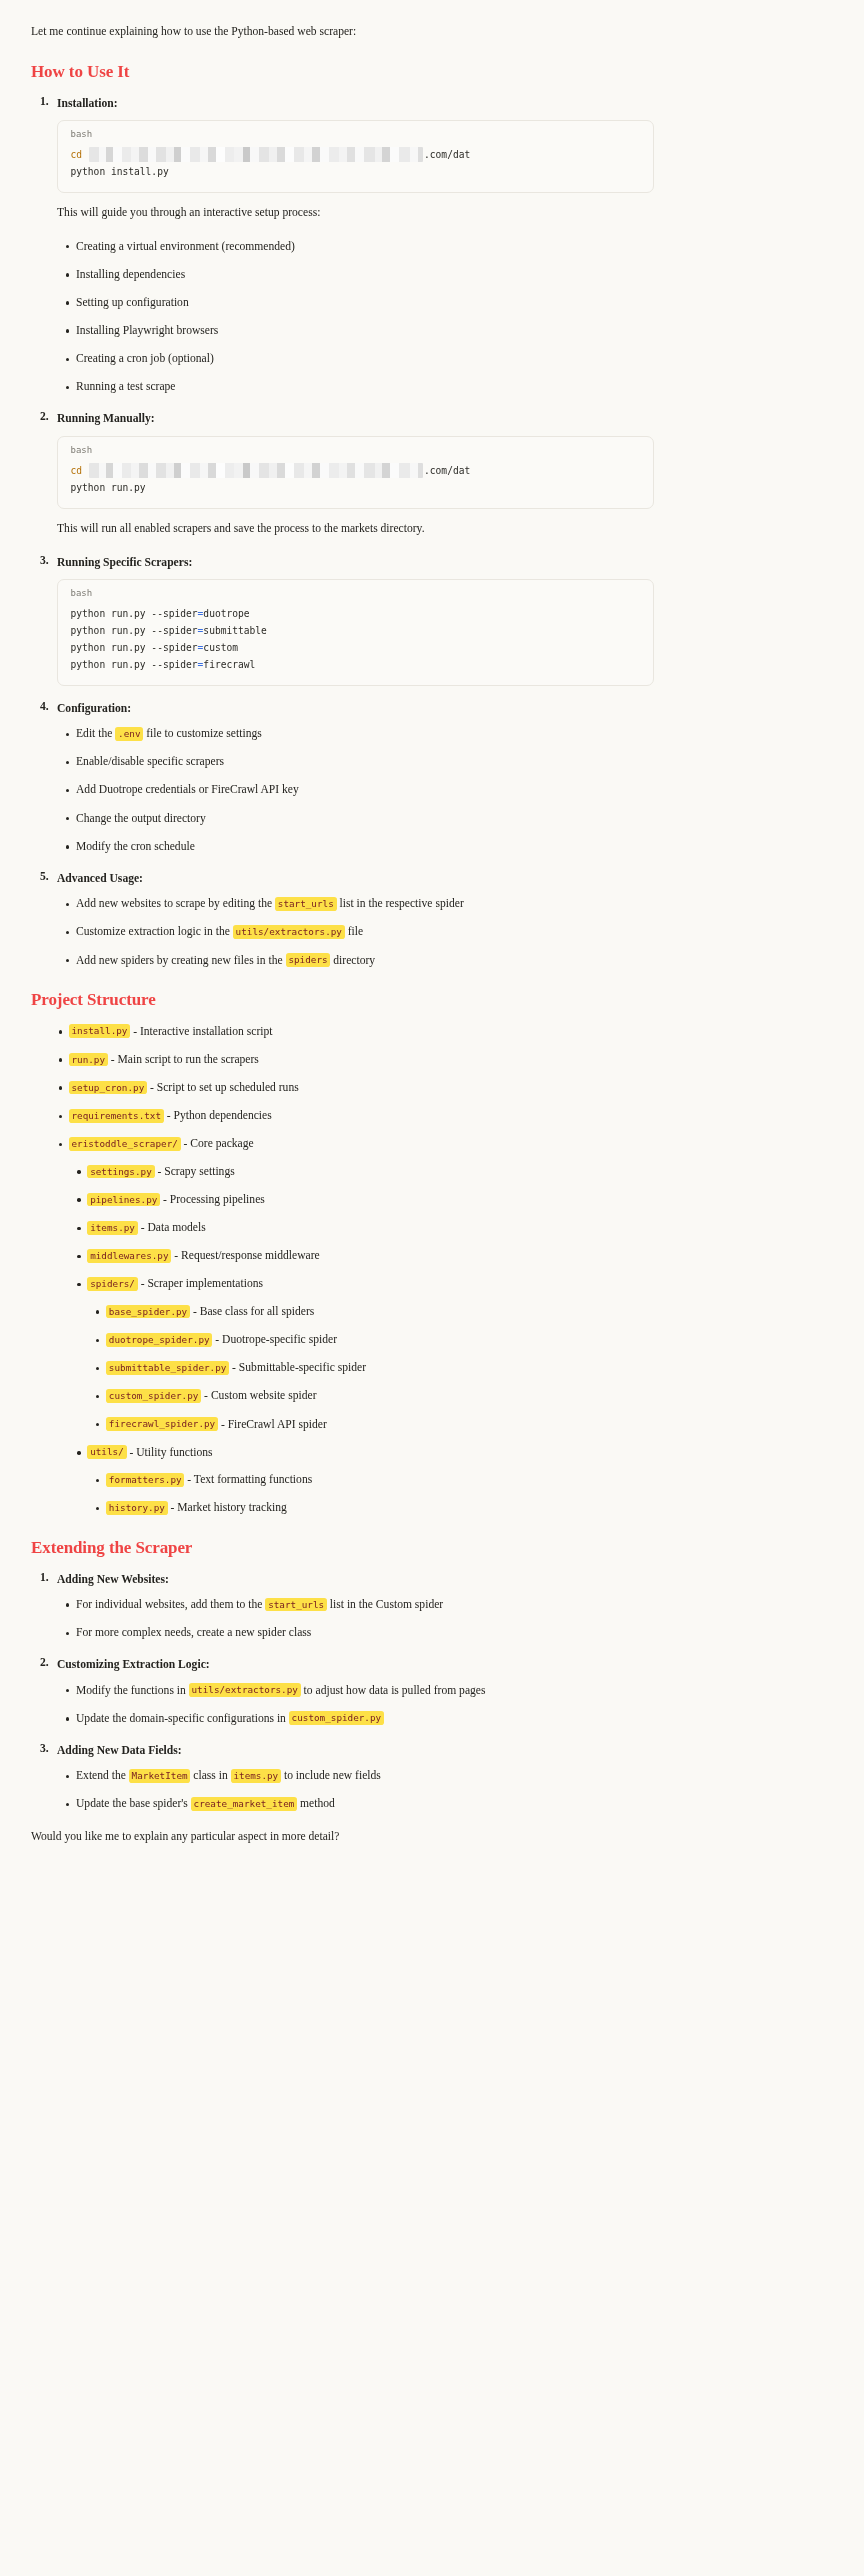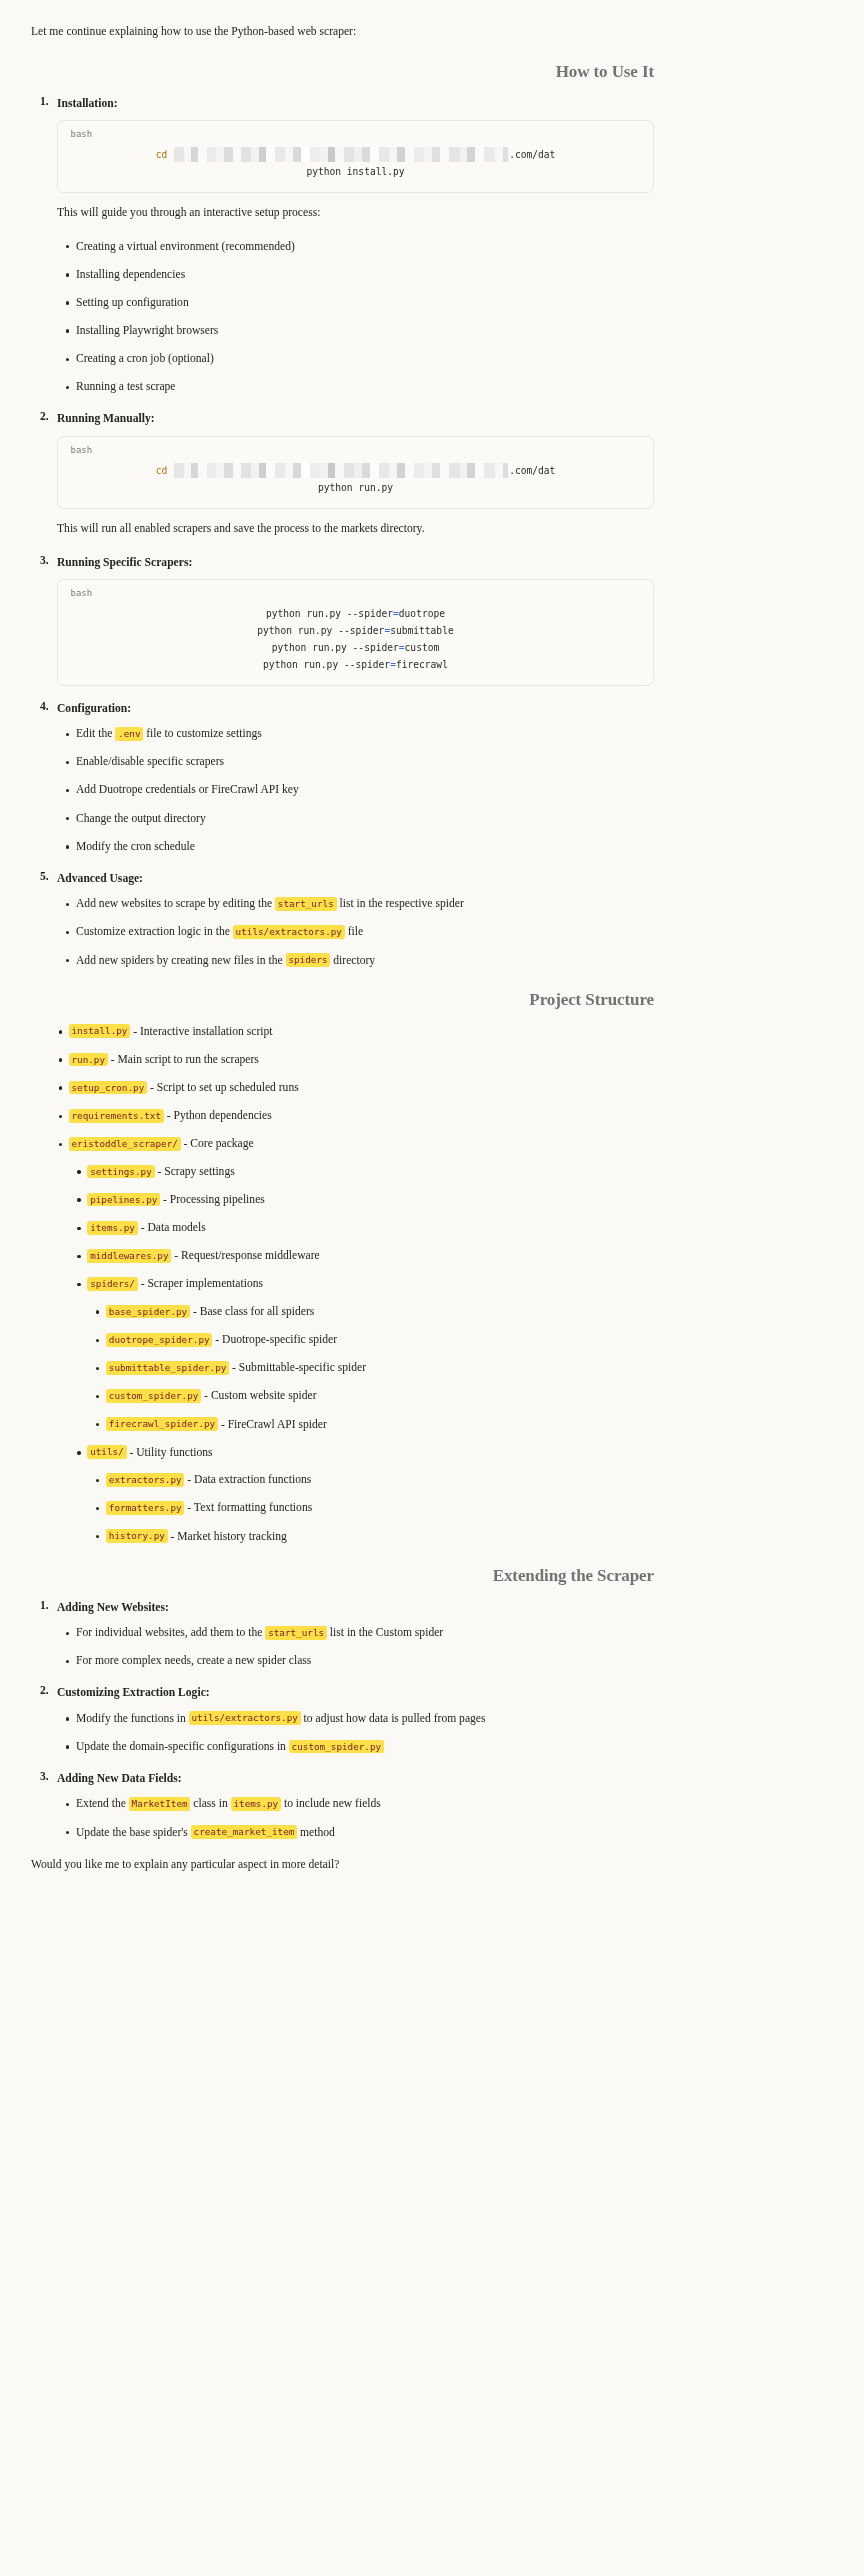--- a/index.html
+++ b/index.html
@@ -26,22 +26,21 @@
     line-height: 1.62;
     margin: 0 0 14.7px 0;
     color: #24231f;
   }
   h2.section-heading {
     font-size: 17px;
     font-weight: 700;
     line-height: 1.25;
     margin: 19px 0 12.5px 0;
     letter-spacing: -0.1px;
-    color: #737373;
-    text-align: right;
+    color: #ef4444;
   }
 
   
   ol.steps {
     margin: 0 0 2.3px 0;
     padding-left: 26px;
     list-style: none;
     counter-reset: stepnum;
   }
   ol.steps > li.step {
@@ -125,21 +124,21 @@
   }
   .codeblock .cb-body {
     font-family: "DejaVu Sans Mono", "Liberation Mono", monospace;
     font-size: 9.6px;
     line-height: 1.75;
     color: #2b2a26;
     padding: 8px 12.5px 11.3px 12.5px;
     white-space: pre;
     overflow: hidden;
   }
-  .codeblock .cb-line { display: block; height: 17px; text-align: center; }
+  .codeblock .cb-line { display: block; height: 17px; }
   .tok-cmd { color: #b5730b; }
   .tok-eq  { color: #3b6fe0; }
 
   
   .redacted {
     display: inline-block;
     vertical-align: -3.4px;
     height: 14.7px;
     margin: 0 1.1px;
     border-radius: 1.1px;
@@ -248,21 +247,20 @@
           <li><code class="inline">items.py</code> - Data models</li>
           <li><code class="inline">middlewares.py</code> - Request/response middleware</li>
           <li><code class="inline">spiders/</code> - Scraper implementations<ul class="bullets">
               <li><code class="inline">base_spider.py</code> - Base class for all spiders</li>
               <li><code class="inline">duotrope_spider.py</code> - Duotrope-specific spider</li>
               <li><code class="inline">submittable_spider.py</code> - Submittable-specific spider</li>
               <li><code class="inline">custom_spider.py</code> - Custom website spider</li>
               <li><code class="inline">firecrawl_spider.py</code> - FireCrawl API spider</li>
             </ul></li>
           <li><code class="inline">utils/</code> - Utility functions<ul class="bullets">
-              <li><code class="inline">extractors.py</code> - Data extraction functions</li>
               <li><code class="inline">formatters.py</code> - Text formatting functions</li>
               <li><code class="inline">history.py</code> - Market history tracking</li>
             </ul></li>
         </ul></li>
     </ul>
 
   <h2 class="section-heading">Extending the Scraper</h2>
 
   <ol class="steps">
     <li class="step">

